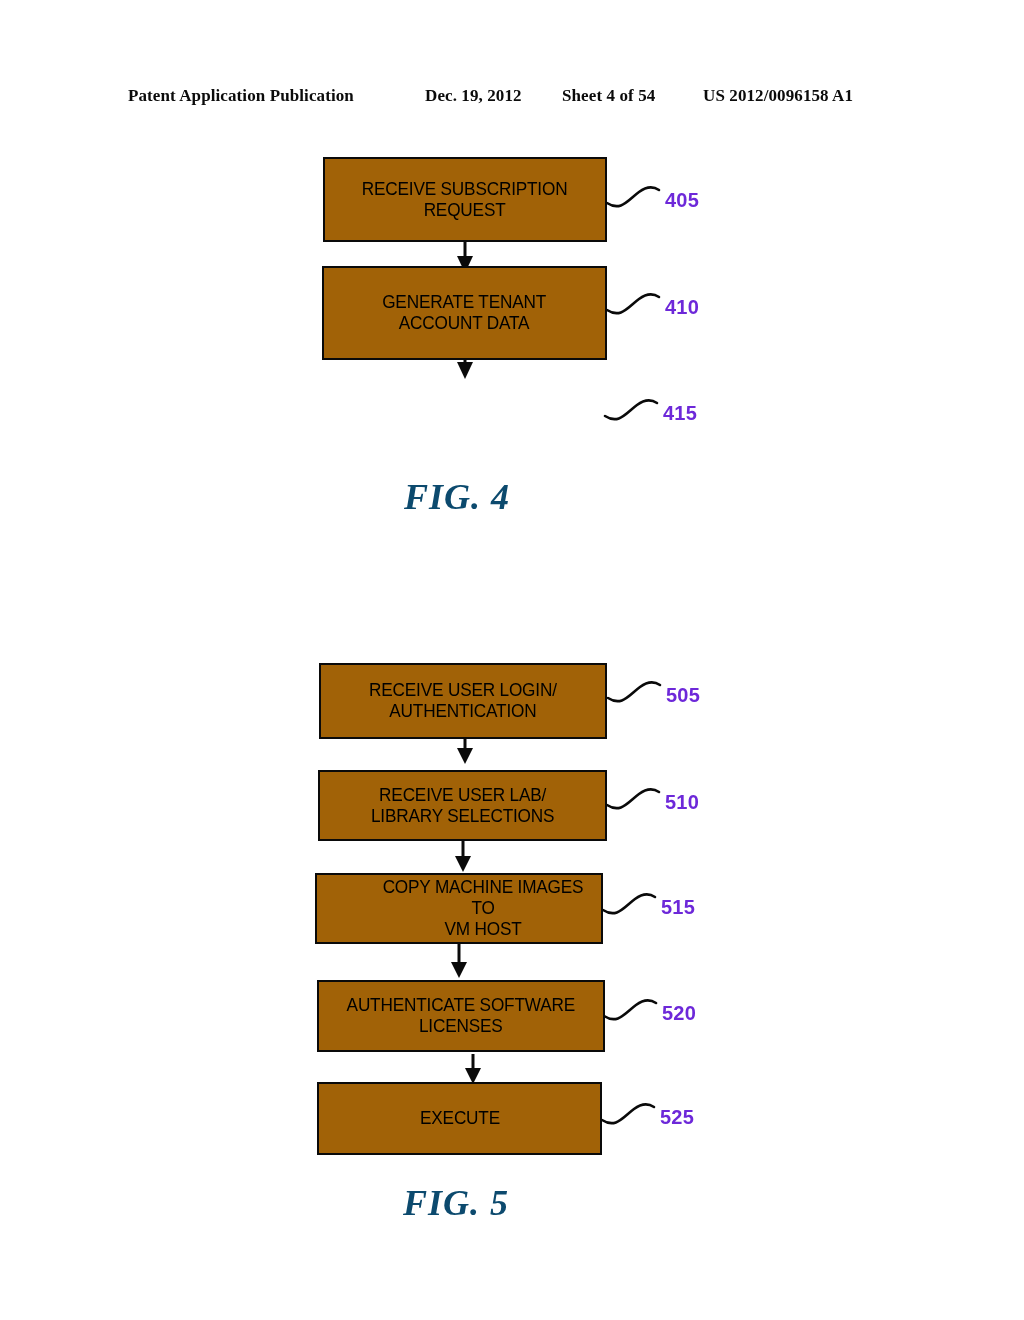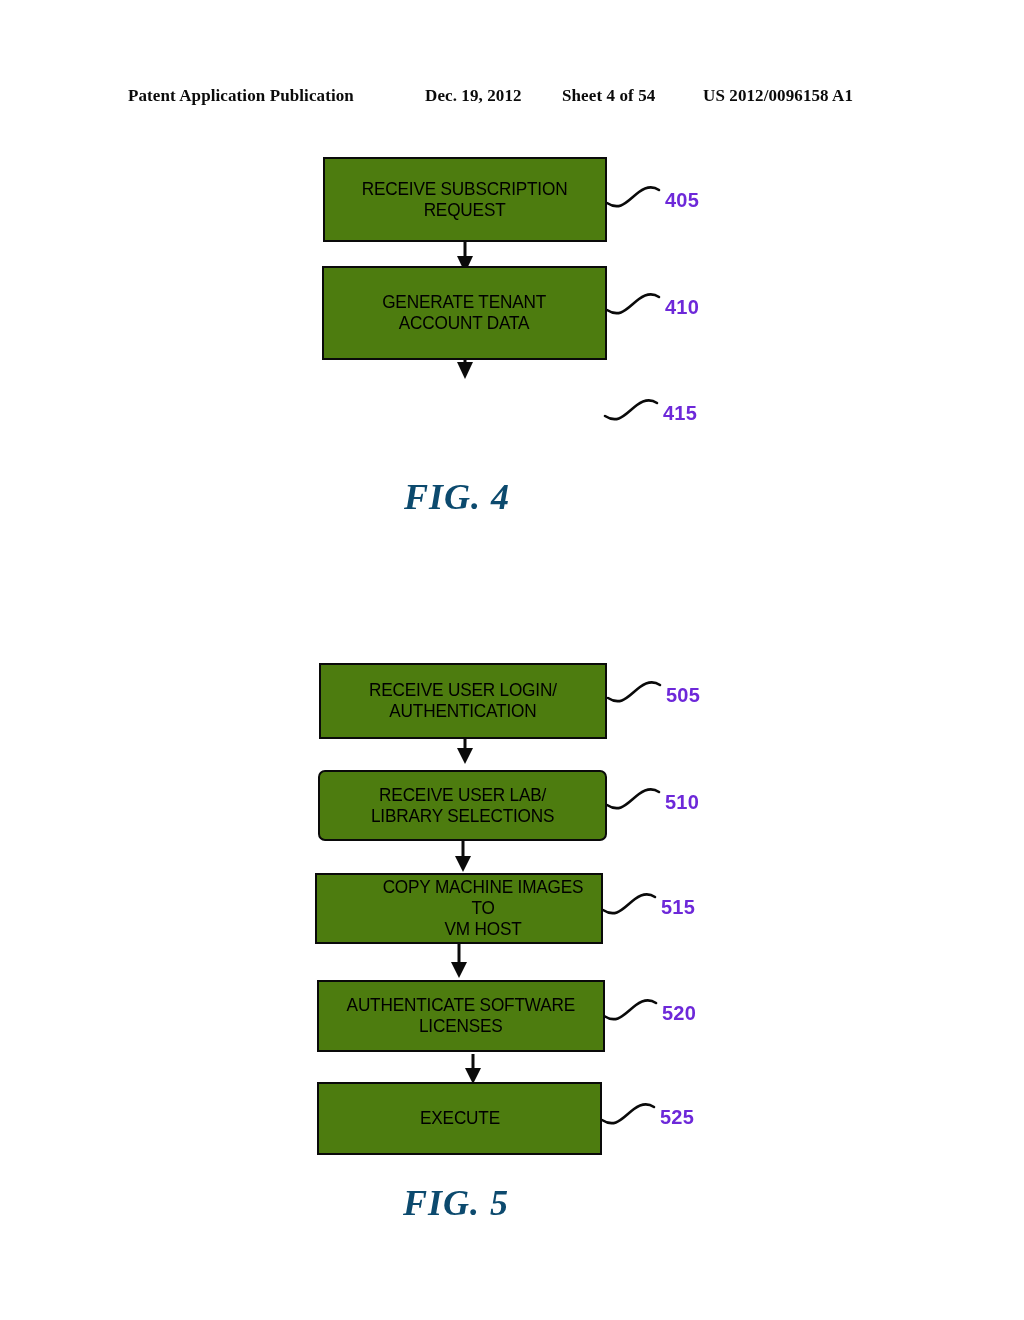--- a/index.html
+++ b/index.html
@@ -50,21 +50,21 @@
     left: 0;
     top: 0;
     display: block;
   }
 
   
   .proc-box {
     position: absolute;
     box-sizing: border-box;
     border: 2.2px solid #0a0a0a;
-    background: #4d7c0f;
+    background: #a16207;
     display: flex;
     align-items: center;
     justify-content: center;
     text-align: center;
   }
   .proc-box .proc-label {
     font-family: "Liberation Sans", sans-serif;
     font-size: 18.5px;
     font-weight: 500;
     line-height: 1.13;
@@ -177,21 +177,21 @@
     <path d="M604,456 C618,465 625,453 636,445 C644,439 650,439 656,443" fill="none" stroke="#0a0a0a" stroke-width="2.6" stroke-linecap="round"></path>
     <path d="M602,560 C616,569 623,557 634,549 C642,543 648,543 654,547" fill="none" stroke="#0a0a0a" stroke-width="2.6" stroke-linecap="round"></path>
   </svg>
 
   <div class="proc-box" style="left:319px; top:103px; width:288px; height:76px;">
     <span class="proc-label">RECEIVE USER LOGIN/
 AUTHENTICATION</span>
   </div>
   <div class="ref-num" style="left:666px; top:124px;">505</div>
 
-  <div class="proc-box" style="left:318px; top:210px; width:289px; height:71px;border-radius:7px;">
+  <div class="proc-box" style="left:318px; top:210px; width:289px; height:71px;">
     <span class="proc-label">RECEIVE USER LAB/
 LIBRARY SELECTIONS</span>
   </div>
   <div class="ref-num" style="left:665px; top:231px;">510</div>
 
   <div class="proc-box" style="left:315px; top:313px; width:288px; height:71px;padding-left:48px;">
     <span class="proc-label">COPY MACHINE IMAGES TO
 VM HOST</span>
   </div>
   <div class="ref-num" style="left:661px; top:336px;">515</div>

